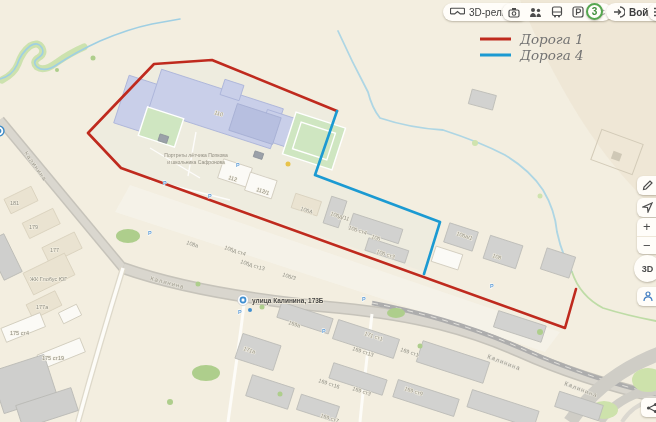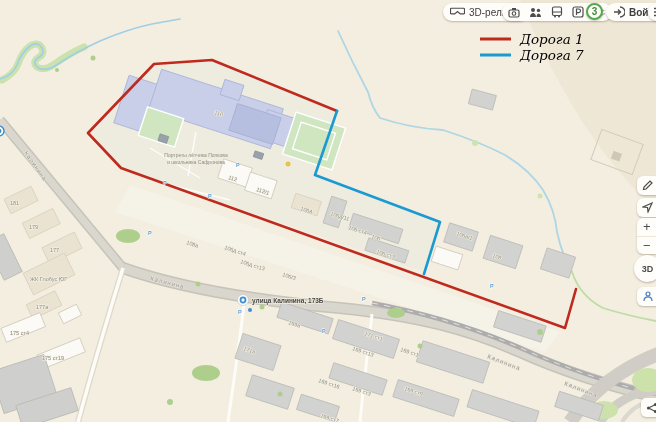--- a/index.html
+++ b/index.html
@@ -29,21 +29,21 @@
   .zoompill div{flex:1;display:flex;align-items:center;padding-left:6px;font-size:13px;color:#4c4c4c;cursor:pointer;}
   .dial{position:absolute;left:634px;top:255px;width:27px;height:27px;background:#fffdf9;border-radius:50%;
      box-shadow:0 1px 2px rgba(90,80,60,.35);display:flex;align-items:center;justify-content:center;
      font-size:9px;font-weight:bold;color:#4c4c4c;cursor:pointer;}
   .share{position:absolute;left:641px;top:398px;width:21px;height:19px;background:#fffdf9;border-radius:5px;
      box-shadow:0 1px 2px rgba(90,80,60,.35);display:flex;align-items:center;justify-content:center;cursor:pointer;}
   
   .legend{position:absolute;left:479px;top:32px;display:flex;flex-direction:column;gap:2px;}
   .legend .row{display:flex;align-items:center;gap:8px;}
   .legend .lab{font-family:"DejaVu Serif","Liberation Serif",serif;font-style:italic;
-     font-size:13.5px;color:#000000;line-height:14px;}
+     font-size:13.5px;color:#737373;line-height:14px;}
 </style>
 </head>
 <body>
 
 <div id="app">
 
   <svg id="map" width="656" height="422" viewBox="0 0 656 422" style="position:absolute;left:0;top:0;">
 
     <g>
       <path d="M520,0 L656,0 L656,210 C600,160 555,85 520,0 Z" fill="#ece4d1" opacity="0.65"></path>
@@ -247,21 +247,21 @@
     <div class="row">
       <svg width="33" height="6">
         <line x1="1" y1="3" x2="32" y2="3" stroke-width="3" stroke="#bf2a1e"></line>
       </svg>
       <span class="lab">Дорога 1</span>
     </div>
     <div class="row">
       <svg width="33" height="6">
         <line x1="1" y1="3" x2="32" y2="3" stroke-width="3" stroke="#1b9ad2"></line>
       </svg>
-      <span class="lab">Дорога 7</span>
+      <span class="lab">Дорога 4</span>
     </div>
   </div>
 
   <div class="tb-btn" style="left:443px;">
     <svg width="15" height="10" viewBox="0 0 16 10">
       <path d="M1.5,1 h13 a1,1 0 0 1 1,1 v4 a1,1 0 0 1 -1,1 h-3.5 L8,4.5 L5,7 H1.5 a1,1 0 0 1 -1,-1 V2 a1,1 0 0 1 1,-1 z" fill="none" stroke="#4c4c4c" stroke-width="1.3"></path>
     </svg>
     <span>3D-рельеф</span>
   </div>
 

